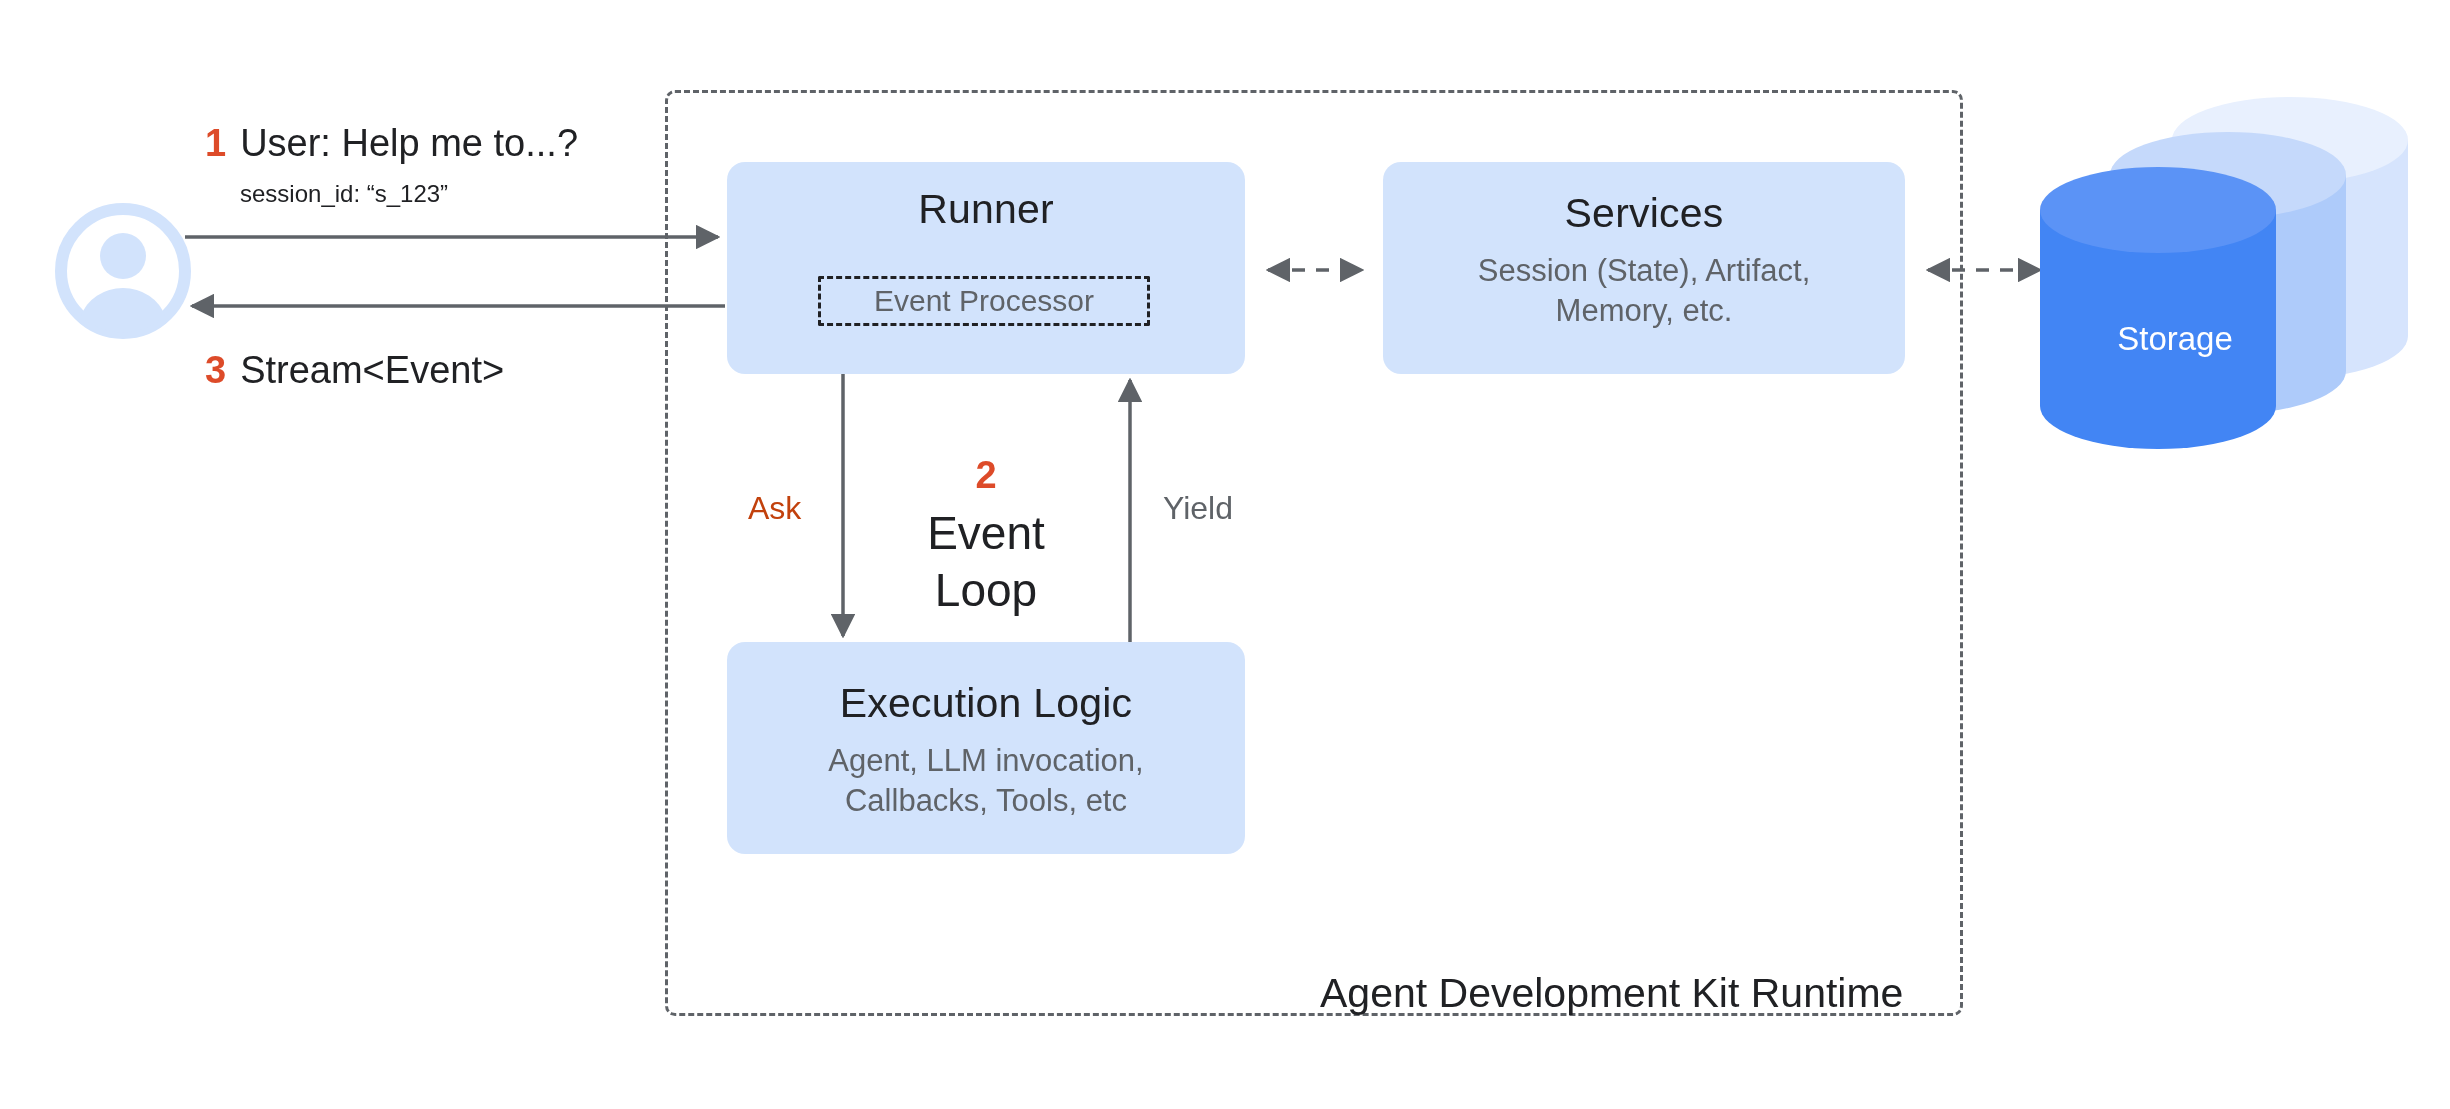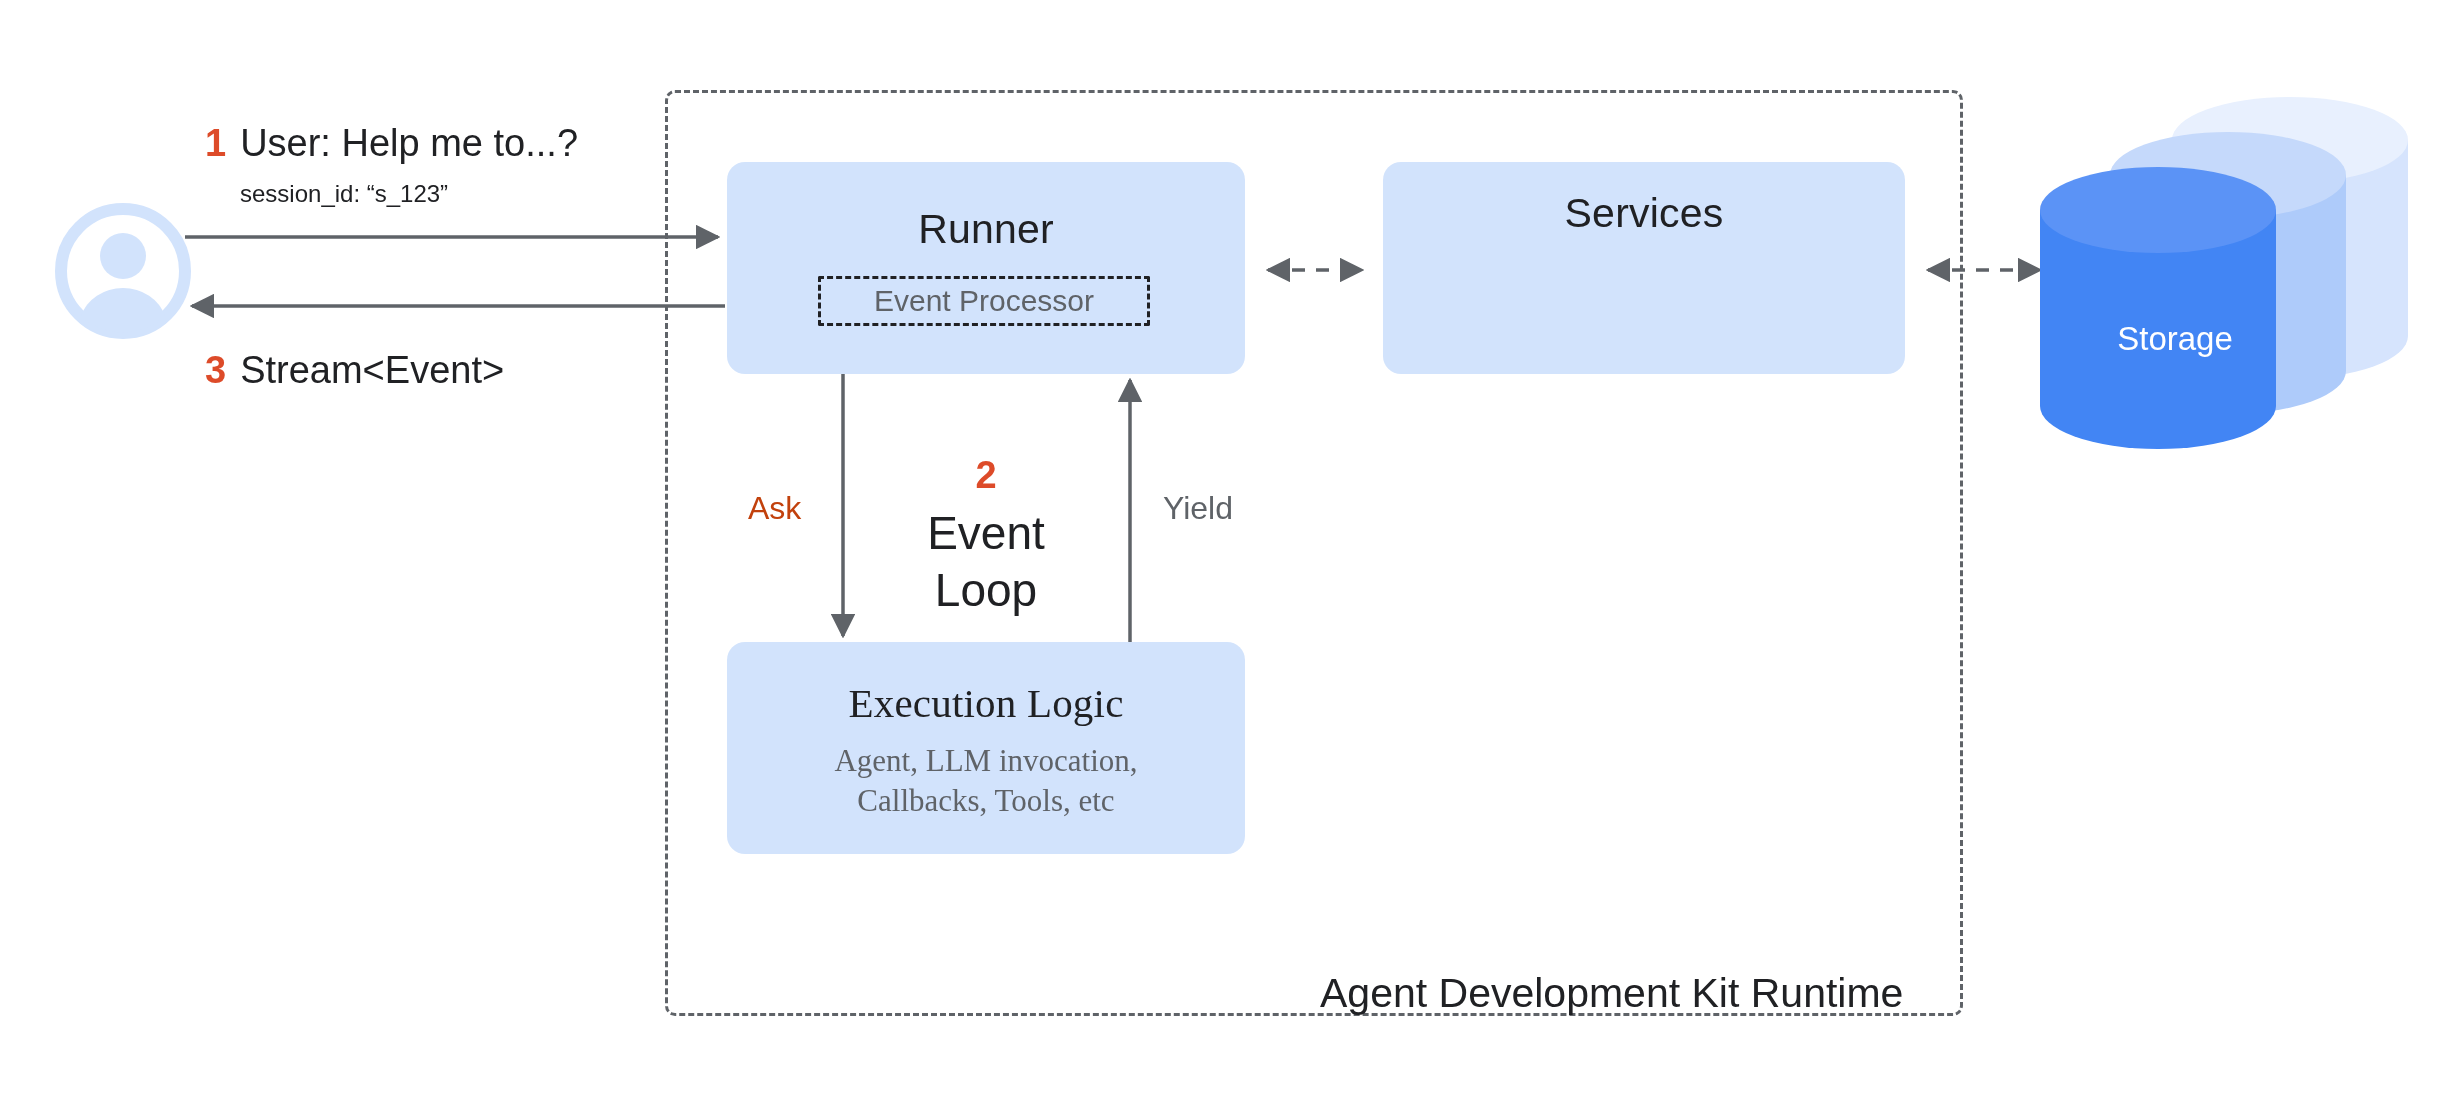--- a/index.html
+++ b/index.html
@@ -54,21 +54,21 @@
     margin-top: 14px;
     white-space: pre-line;
   }
 
   #runner-box {
     left: 727px;
     top: 162px;
     width: 518px;
     height: 212px;
     justify-content: flex-start;
-    padding-top: 44px;
+    padding-top: 24px;
   }
   #event-processor-box {
     position: absolute;
     left: 91px;
     top: 114px;
     width: 332px;
     height: 50px;
     border: 3px dashed #202124;
     border-radius: 2px;
     display: flex;
@@ -92,21 +92,20 @@
     align-items: center;
   }
 
   #execution-box {
     left: 727px;
     top: 642px;
     width: 518px;
     height: 212px;
     justify-content: flex-start;
     padding-top: 38px;
-    font-family: Liberation Serif, serif;
   }
 
   
   #runtime-boundary {
     position: absolute;
     left: 665px;
     top: 90px;
     width: 1298px;
     height: 926px;
     border: 3px dashed #5f6368;
@@ -274,20 +273,22 @@
 
   <div id="runner-box" class="node-box">
     <div class="node-title">Runner</div>
     <div id="event-processor-box">
       <span class="event-processor-label">Event Processor</span>
     </div>
   </div>
 
   <div id="services-box" class="node-box">
     <div class="node-title">Services</div>
+    <div class="node-sub">Session (State), Artifact,
+Memory, etc.</div>
   </div>
 
   <div id="execution-box" class="node-box">
     <div class="node-title">Execution Logic</div>
     <div class="node-sub">Agent, LLM invocation,
 Callbacks, Tools, etc</div>
   </div>
 
   <div id="ask-label">Ask</div>
   <div id="yield-label">Yield</div>

